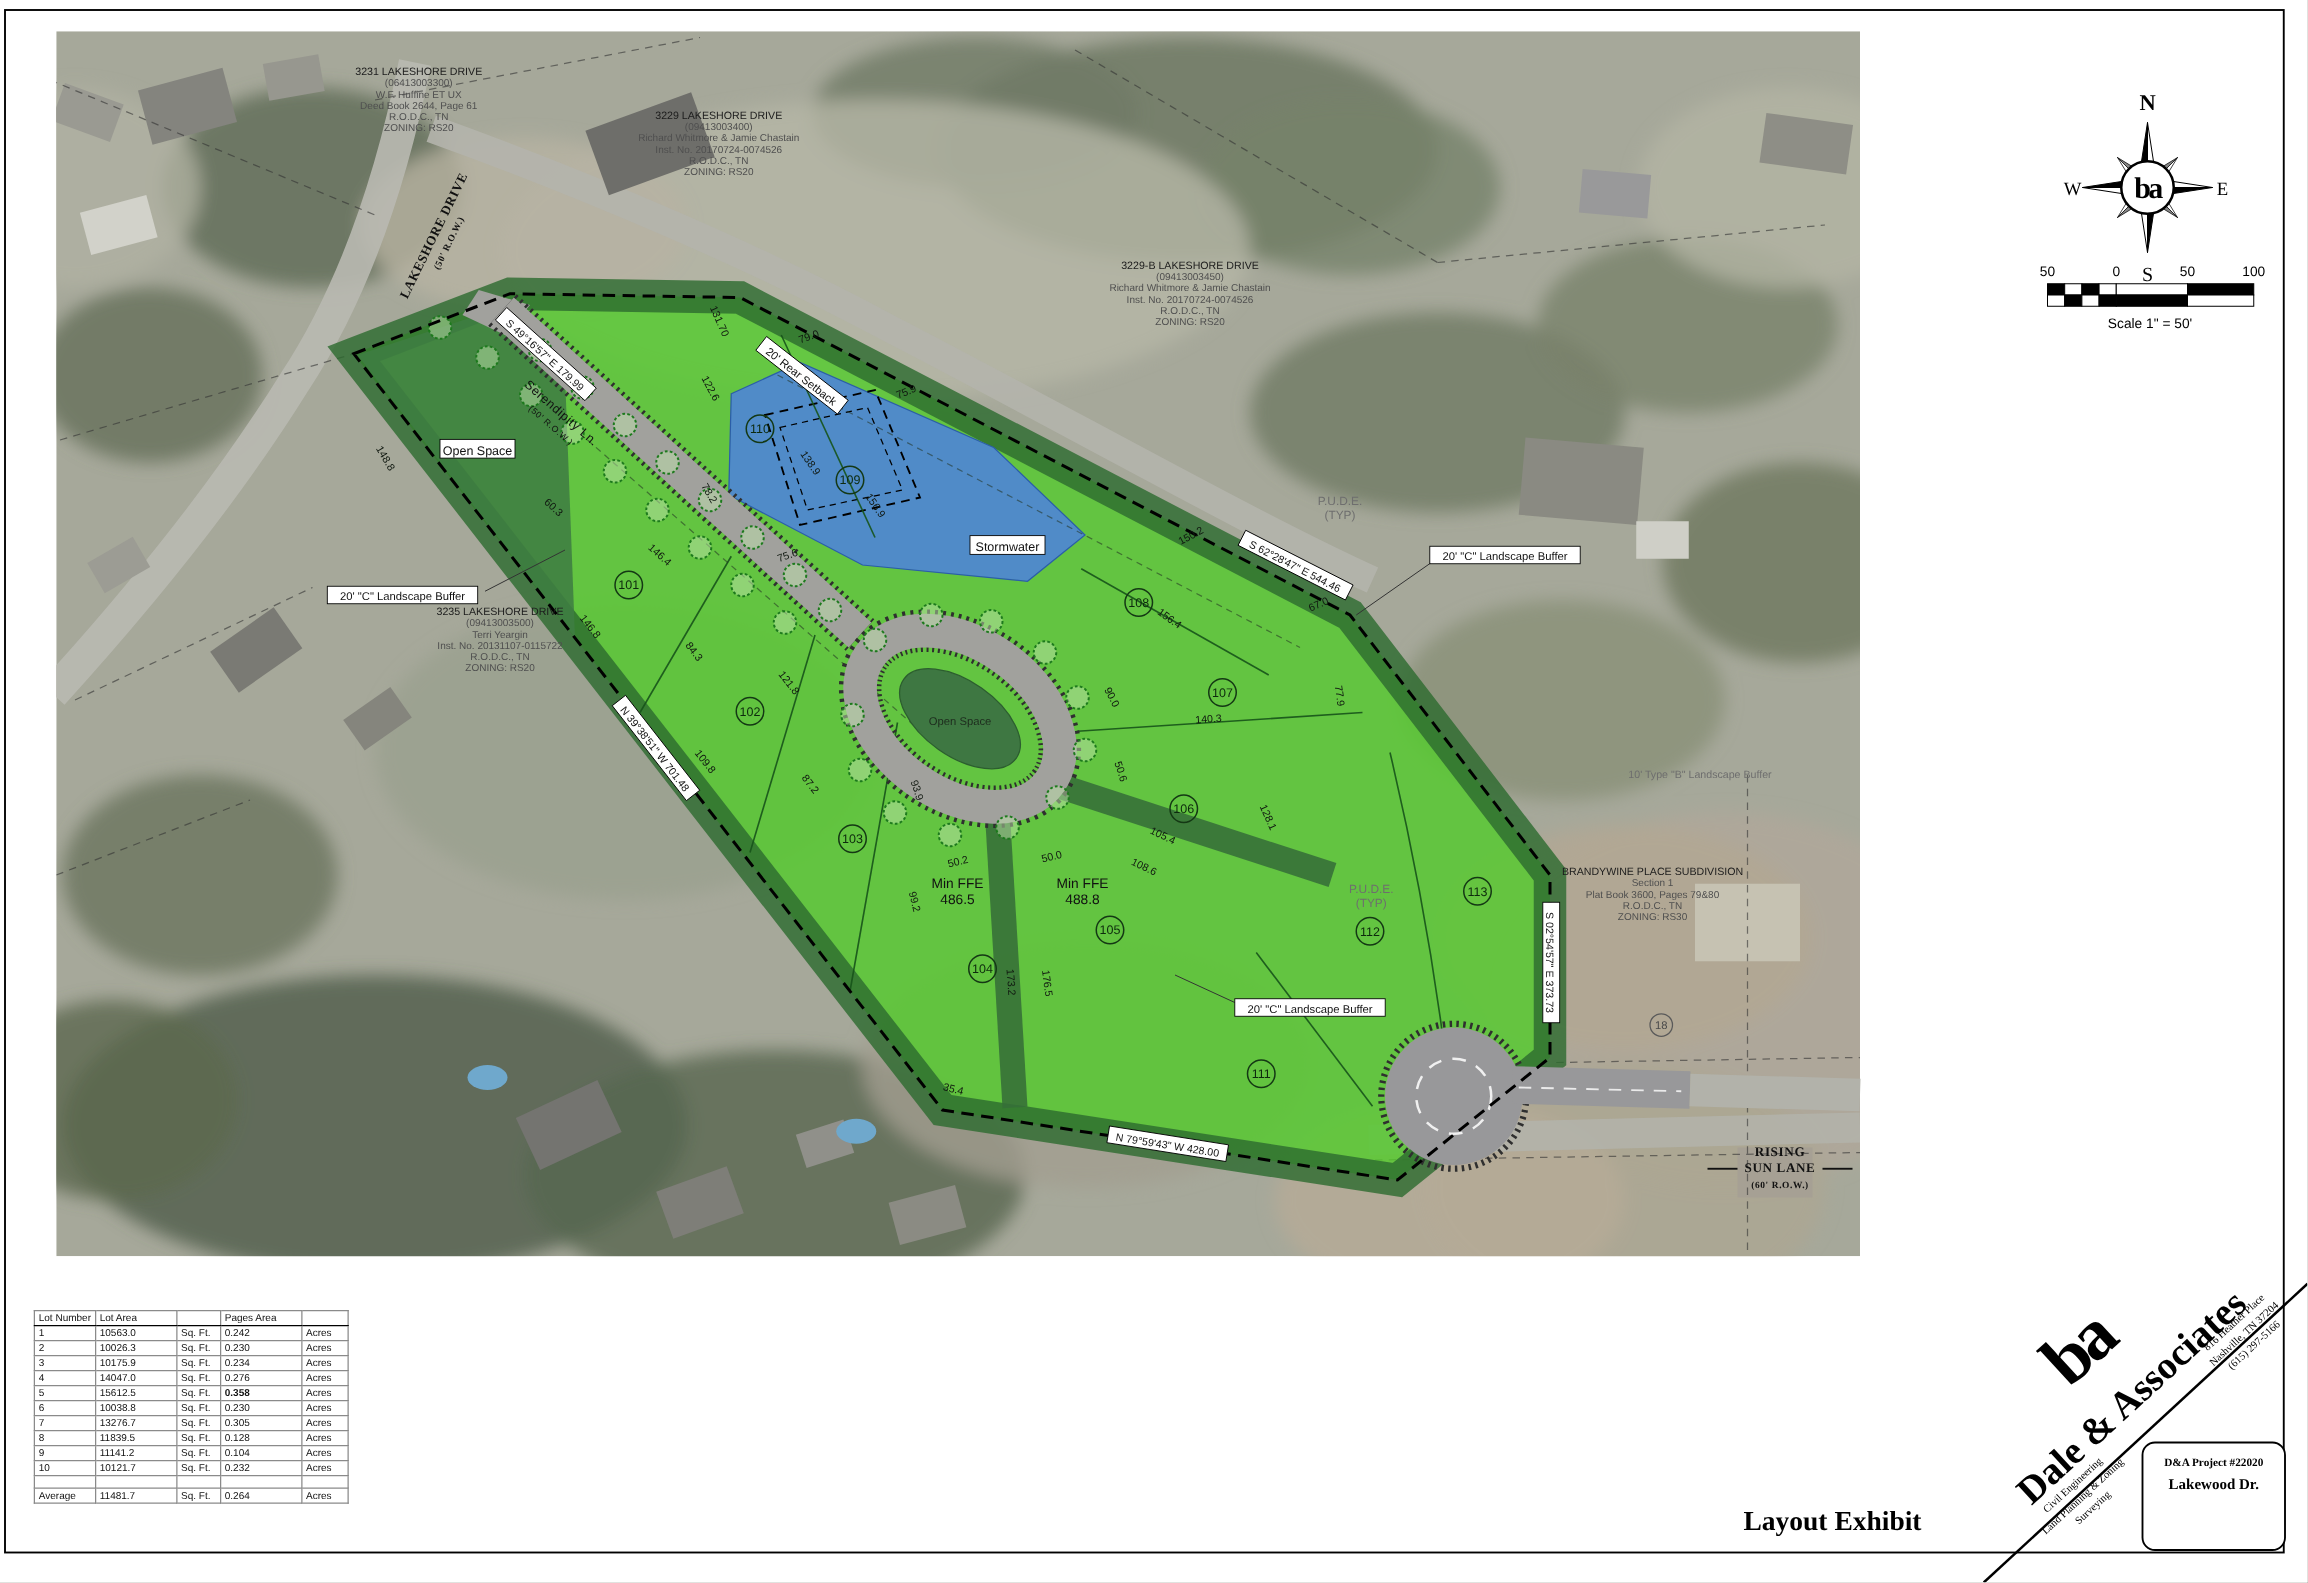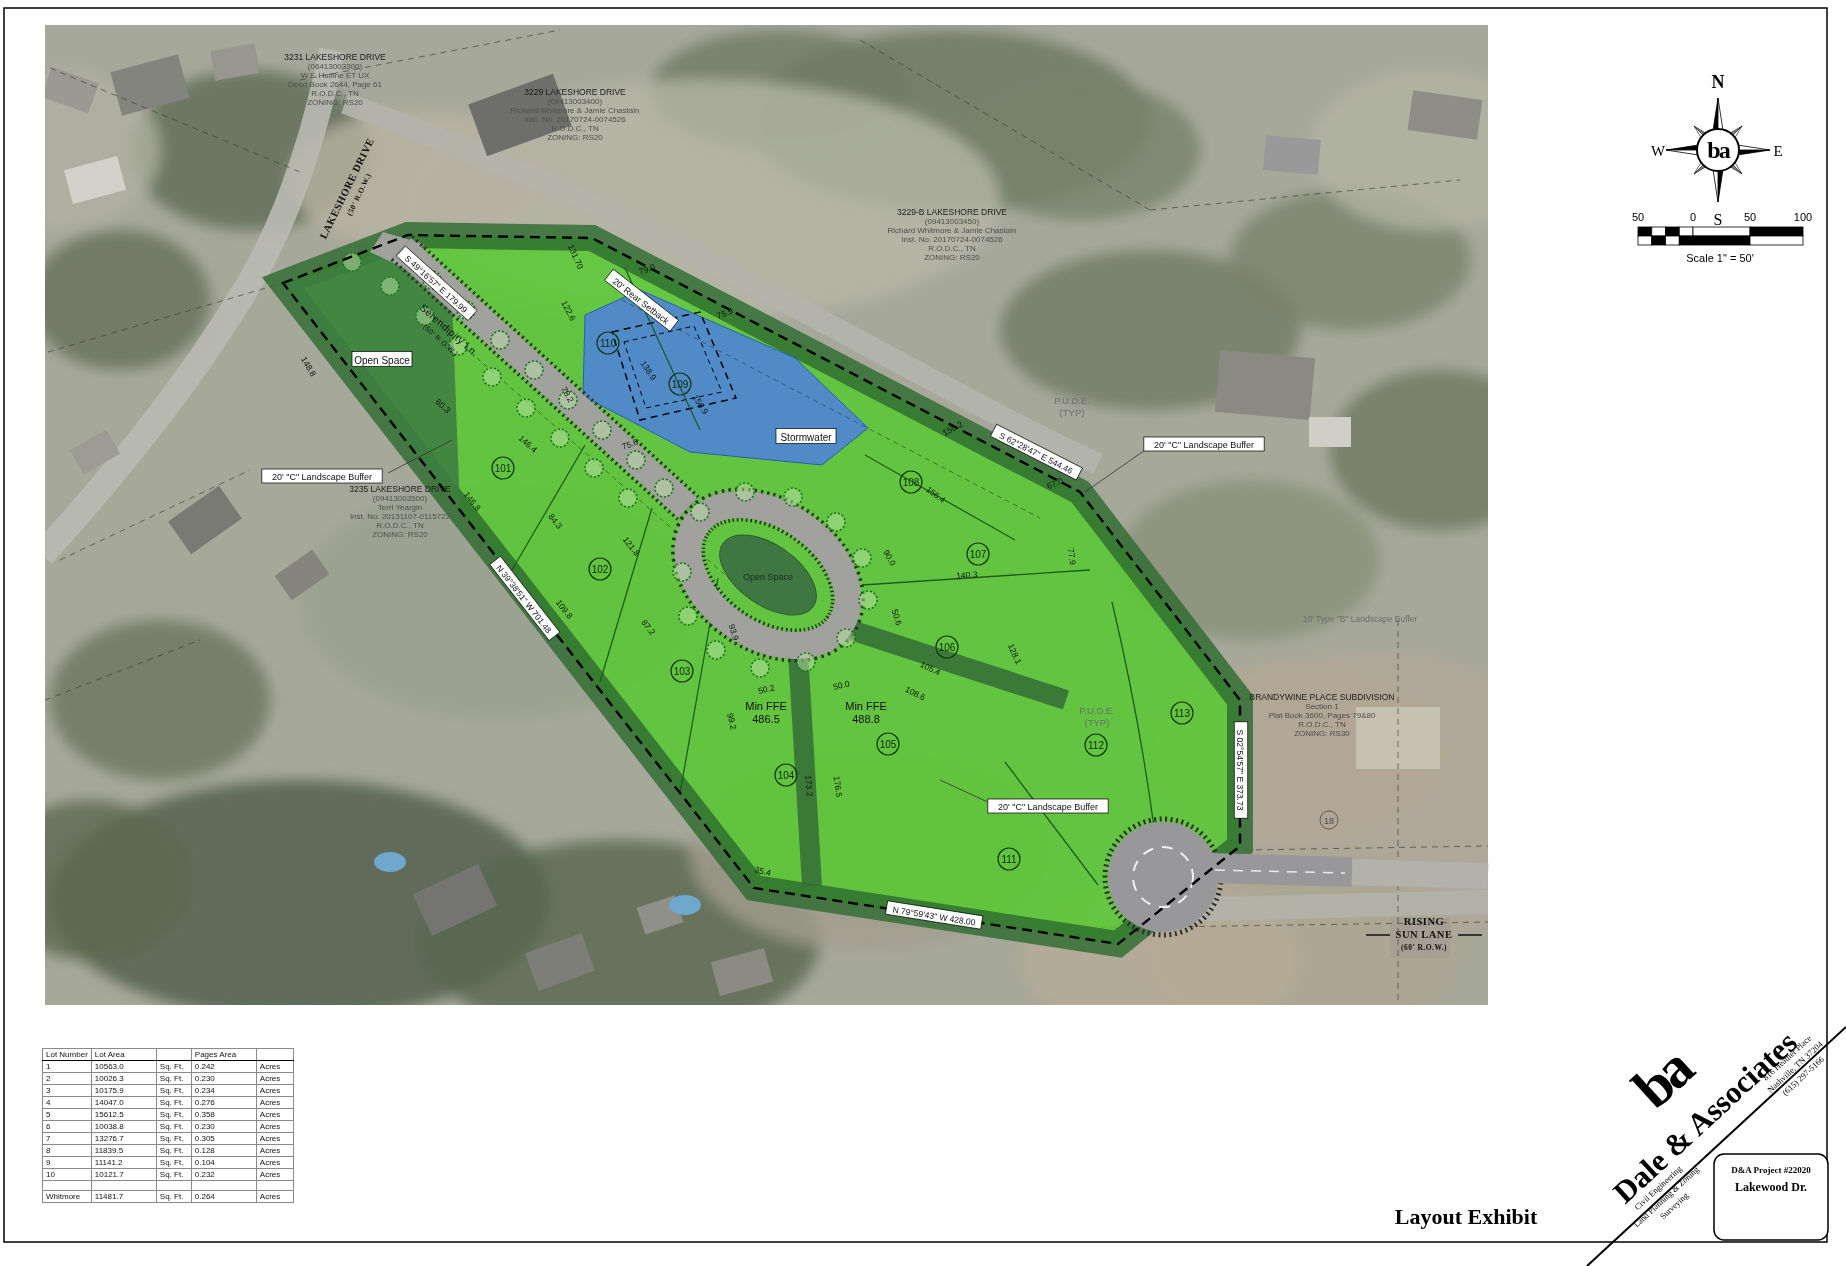--- a/index.html
+++ b/index.html
@@ -1,19 +1,19 @@
 <!DOCTYPE html>
 <html><head>
 <meta charset="utf-8">
 <style>
   html,body{margin:0;padding:0;background:#e8e8e8;}
   #sheet{position:relative;width:1846px;height:1266px;background:#ffffff;overflow:hidden;
          font-family:"Liberation Sans",sans-serif;}
   #plan-svg{position:absolute;left:0;top:0;}
-  #table-wrap{position:absolute;left:32px;top:1048px;padding-left:10px;}
+  #table-wrap{position:absolute;left:17px;top:1048px;padding-left:10px;}
   table.lots{border-collapse:collapse;font-size:8px;color:#111;background:#fff;}
   table.lots td,table.lots th{border:0.5px solid #8a8a8a;padding:0 3px;height:11px;
         font-weight:normal;white-space:nowrap;}
   table.lots{border:1px solid #000;}
   table.lots tr.hdr td{border-bottom:1px solid #000;}
   table.lots td.num{text-align:left;}
   table.lots td.unit{text-align:left;}
   table.lots tr.avg td{border-top:1.5px solid #000;}
   table.lots tr.blank td{height:9px;}
 </style>
@@ -479,21 +479,21 @@
             <td class="num" style="width: 40px;">4</td>
             <td class="num" style="width: 58px;">14047.0</td>
             <td class="unit" style="width: 28px;">Sq. Ft.</td>
             <td class="num" style="width: 58px;">0.276</td>
             <td class="unit" style="width: 30px;">Acres</td>
           </tr>
           <tr>
             <td class="num" style="width: 40px;">5</td>
             <td class="num" style="width: 58px;">15612.5</td>
             <td class="unit" style="width: 28px;">Sq. Ft.</td>
-            <td class="num" style="width: 58px;">0.358</td>
+            <td class="num" style="width: 58px; font-weight: bold;">0.358</td>
             <td class="unit" style="width: 30px;">Acres</td>
           </tr>
           <tr>
             <td class="num" style="width: 40px;">6</td>
             <td class="num" style="width: 58px;">10038.8</td>
             <td class="unit" style="width: 28px;">Sq. Ft.</td>
             <td class="num" style="width: 58px;">0.230</td>
             <td class="unit" style="width: 30px;">Acres</td>
           </tr>
           <tr>
@@ -525,21 +525,21 @@
             <td class="unit" style="width: 30px;">Acres</td>
           </tr>
           <tr class="blank">
             <td class="num" style="width: 40px;"></td>
             <td class="num" style="width: 58px;"></td>
             <td class="unit" style="width: 28px;"></td>
             <td class="num" style="width: 58px;"></td>
             <td class="unit" style="width: 30px;"></td>
           </tr>
           <tr class="avg">
-            <td class="unit" style="width: 40px;">Whitmore</td>
+            <td class="unit" style="width: 40px;">Average</td>
             <td class="num" style="width: 58px;">11481.7</td>
             <td class="unit" style="width: 28px;">Sq. Ft.</td>
             <td class="num" style="width: 58px;">0.264</td>
             <td class="unit" style="width: 30px;">Acres</td>
           </tr>
         </tbody>
   </table>
 </div>
 
 </div>

